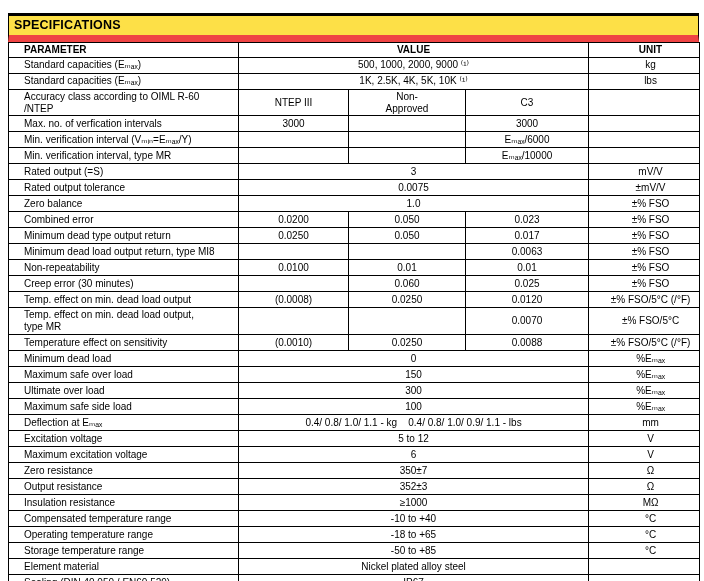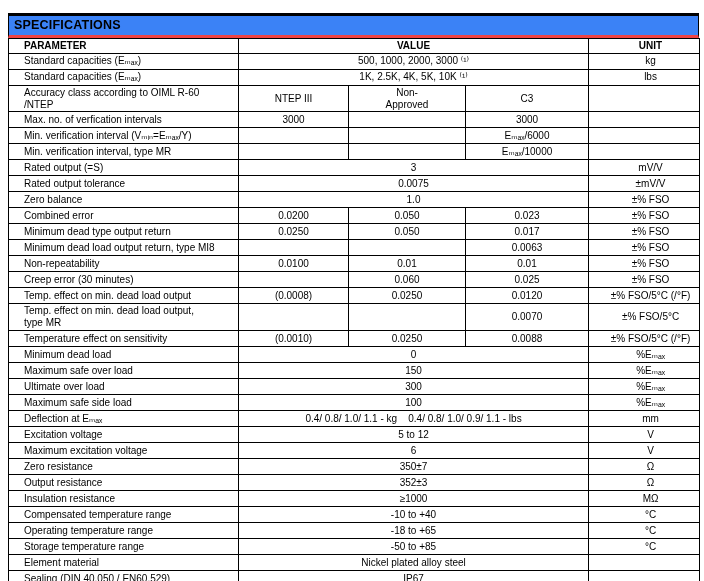--- a/index.html
+++ b/index.html
@@ -1,21 +1,21 @@
 <!DOCTYPE html>
 <html><head>
 <meta charset="utf-8">
 <style>
   html,body{margin:0;padding:0;background:#ffffff;}
   body{width:704px;height:581px;position:relative;overflow:hidden;
        font-family:"Liberation Sans","DejaVu Sans",sans-serif;color:#000;}
   .spec{position:absolute;left:8px;top:13px;width:691px;
         border-top:3px solid #000;border-bottom:2px solid #000;}
-  .title-bar{background:#3b82f6;border-left:1px solid #000;border-right:1px solid #000;
-        border-bottom:3px solid #ef4444;font-weight:bold;font-size:12.5px;
+  .title-bar{background:#fde047;border-left:1px solid #000;border-right:1px solid #000;
+        border-bottom:7px solid #ef4444;font-weight:bold;font-size:12.5px;
         padding:2px 4px 3px 5px;letter-spacing:.2px;}
   table{width:100%;border-collapse:collapse;table-layout:fixed;}
   td,th{border:1px solid #000;font-size:10px;line-height:1.18;
         padding:1px 3px;vertical-align:middle;overflow:hidden;}
   th{font-weight:bold;}
   td{height:13px;}
   .p{text-align:left;padding-left:15px;white-space:pre-line;}
   .v{text-align:center;white-space:pre-line;}
   .u{text-align:center;padding-left:16px;}
   th.p{text-align:left;}
@@ -37,21 +37,21 @@
     <thead>
       <tr>
         <th class="p">PARAMETER</th>
         <th class="v" colspan="3">VALUE</th>
         <th class="u">UNIT</th>
       </tr>
     </thead>
     <tbody id="rows-body">
         <tr>
           <td class="p">Standard capacities (Eₘₐₓ)</td>
-          <td class="v" colspan="3">500, 1000, 2000, 3000 ⁽¹⁾</td>
+          <td class="v" colspan="3">500, 1000, 2000, 9000 ⁽¹⁾</td>
           <td class="u">kg</td>
         </tr>
         <tr>
           <td class="p">Standard capacities (Eₘₐₓ)</td>
           <td class="v" colspan="3">1K, 2.5K, 4K, 5K, 10K ⁽¹⁾</td>
           <td class="u">lbs</td>
         </tr>
         <tr>
           <td class="p">Accuracy class according to OIML R-60
 /NTEP</td>

